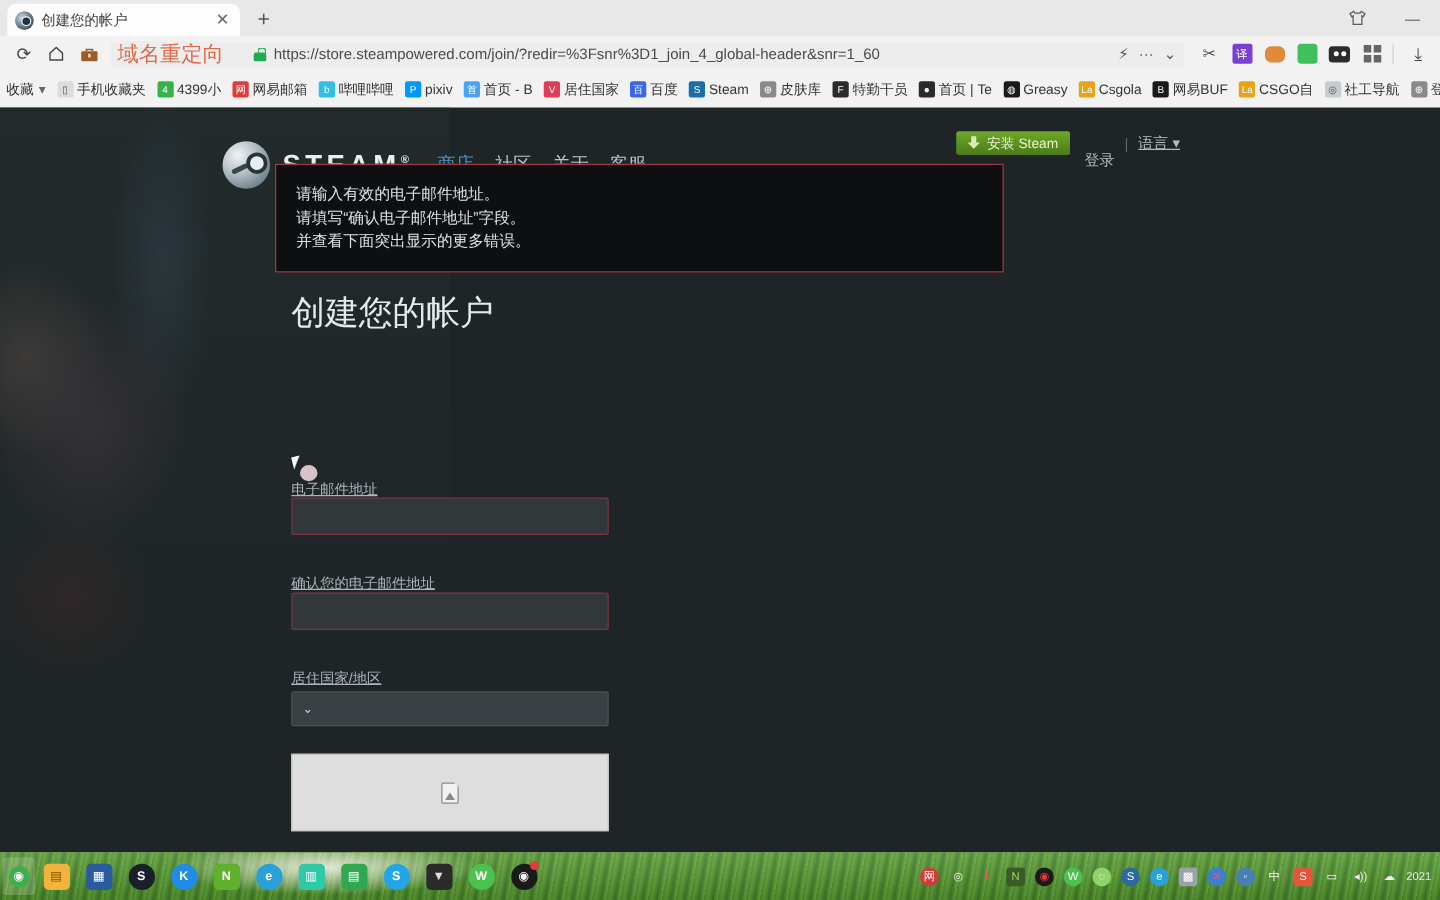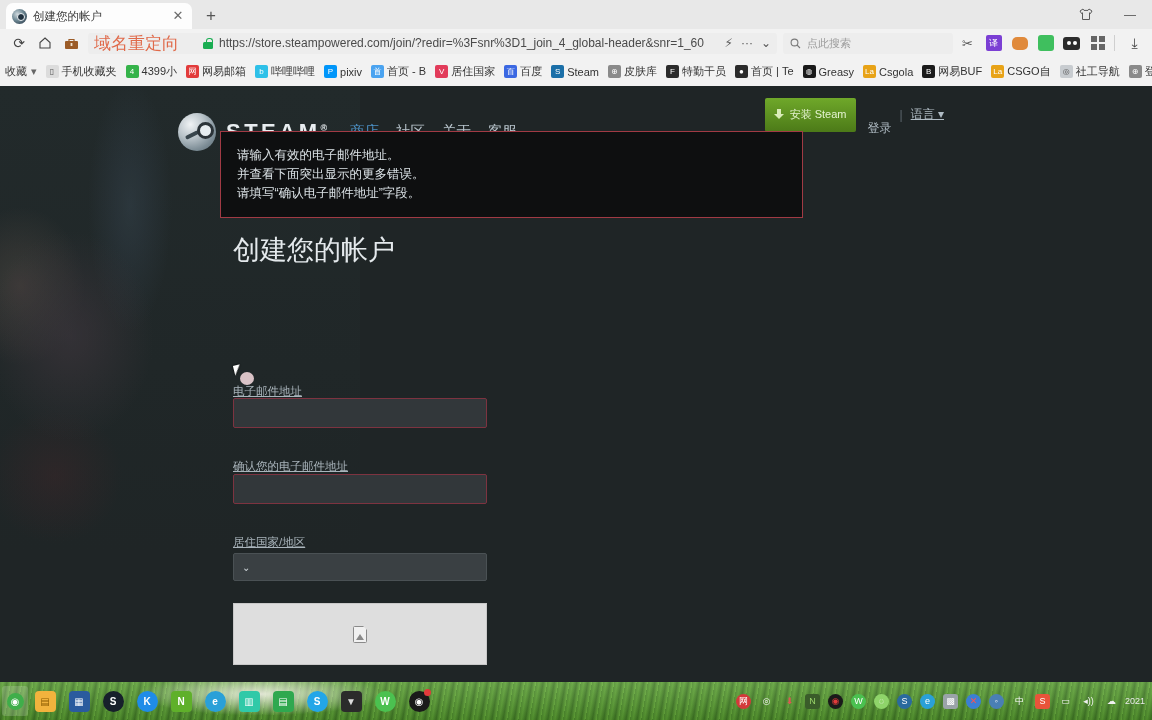--- a/index.html
+++ b/index.html
@@ -89,21 +89,21 @@
                        background:#39464d; border-radius:2px; transform:rotate(-26deg); }
   .logo-text { margin-left:10px; font-size:22px; letter-spacing:3.5px; font-weight:bold;
                color:#e9eef1; }
   .logo-reg { font-size:9px; vertical-align:super; letter-spacing:0; }
 
   .navlinks { position:absolute; left:350px; top:122px; display:flex; gap:17px; }
   .navlink { font-size:14.5px; color:#b8c4cc; }
   .navlink.active { color:#4c91c6; }
 
   .topright { position:absolute; right:208px; top:92px; display:flex; align-items:center; }
-  .installbtn { height:34px; background:linear-gradient(180deg,#6fa82a 0%,#4c7a18 100%);
+  .installbtn { height:19px; background:linear-gradient(180deg,#6fa82a 0%,#4c7a18 100%);
                 border-radius:2px; display:flex; align-items:center; padding:0 9px; }
   .installbtn .ico { width:11px; height:11px; margin-right:5px; position:relative; }
   .installbtn .ico::before{content:"";position:absolute;left:3px;top:0;width:4px;height:6px;background:#d9ecb8;}
   .installbtn .ico::after{content:"";position:absolute;left:0;top:5px;border-left:5px solid transparent;
                           border-right:5px solid transparent;border-top:5px solid #d9ecb8;}
   .installbtn span { font-size:11px; color:#e4f3d0; white-space:nowrap; }
   .login { font-size:12px; color:#b0bcc4; margin-left:12px;margin-top:28px; }
   .divider-v { color:#5c666c; margin:0 8px; font-size:12px; }
   .lang { font-size:12px; color:#b0bcc4;text-decoration:underline; }
 
@@ -208,27 +208,20 @@
 
       <div class="omnibox">
         <span class="redirect-tag">域名重定向</span>
         <span class="lock"></span>
         <span class="url">https://store.steampowered.com/join/?redir=%3Fsnr%3D1_join_4_global-header&amp;snr=1_60</span>
         <span class="omni-icon">⚡</span>
         <span class="omni-icon">···</span>
         <span class="omni-icon">⌄</span>
       </div>
 
-      <div class="searchbox">
-        <svg width="11" height="11" viewBox="0 0 11 11" aria-hidden="true">
-          <circle cx="4.5" cy="4.5" r="3.4" fill="none" stroke="#7a7a7a" stroke-width="1.1"></circle>
-          <line x1="7" y1="7" x2="10" y2="10" stroke="#7a7a7a" stroke-width="1.1"></line>
-        </svg>
-        <span class="ph">点此搜索</span>
-      </div>
 
       <div class="tbicon">
           <span style="font-size:13px;color:#555">✂</span>
         </div>
       <div class="tbicon">
         <span style="width:16px;height:16px;background:#7b3fd4;color:#fff;font-size:9px;border-radius:2px;display:flex;align-items:center;justify-content:center;">译</span>
       </div>
       <div class="tbicon">
         <span style="width:16px;height:13px;background:#e08a3c;border-radius:5px;display:block;"></span>
       </div>
@@ -360,22 +353,22 @@
       <span class="ico"></span>
       <span>安装 Steam</span>
     </div>
     <div class="login">登录</div>
     <div class="divider-v">|</div>
     <div class="lang">语言 ▾</div>
   </div>
 
   <div class="errorbox">
     <div>请输入有效的电子邮件地址。</div>
+    <div>请填写“确认电子邮件地址”字段。</div>
     <div>并查看下面突出显示的更多错误。</div>
-    <div>请填写“确认电子邮件地址”字段。</div>
   </div>
 
   <div class="h1">创建您的帐户</div>
 
   <div class="cursor"></div>
   <div class="avatar-blob"></div>
 
   <div class="field-label" style="left:233px; top:384px;">电子邮件地址</div>
   <div class="field-input" style="left:233px; top:398px; width:254px;"></div>
 

